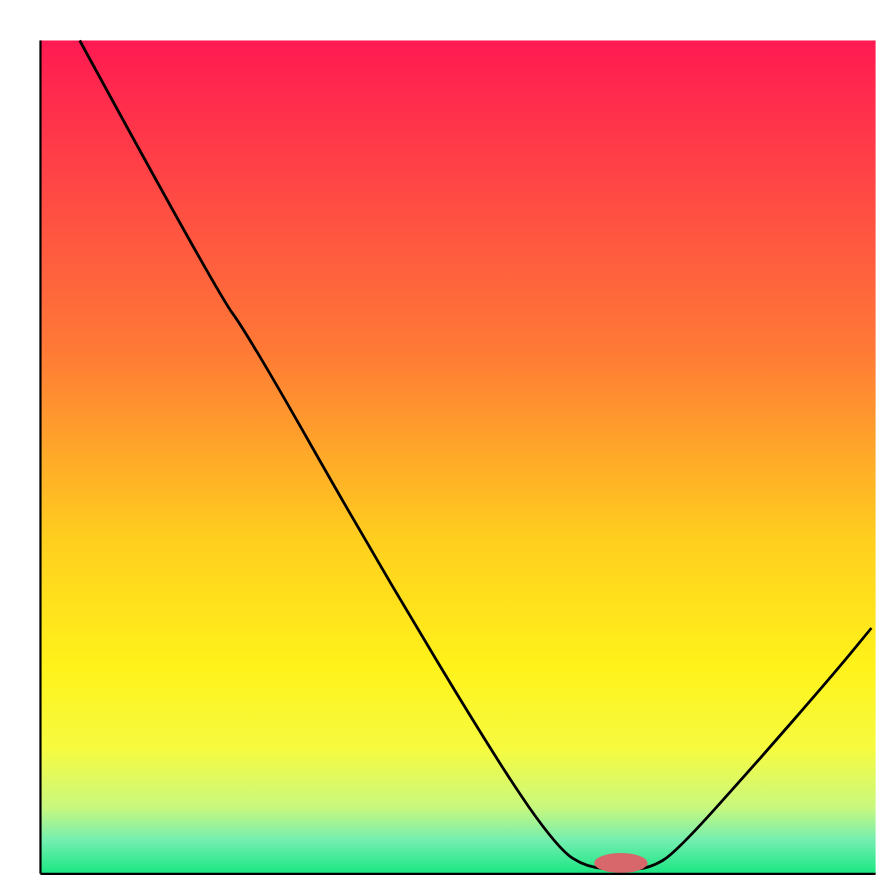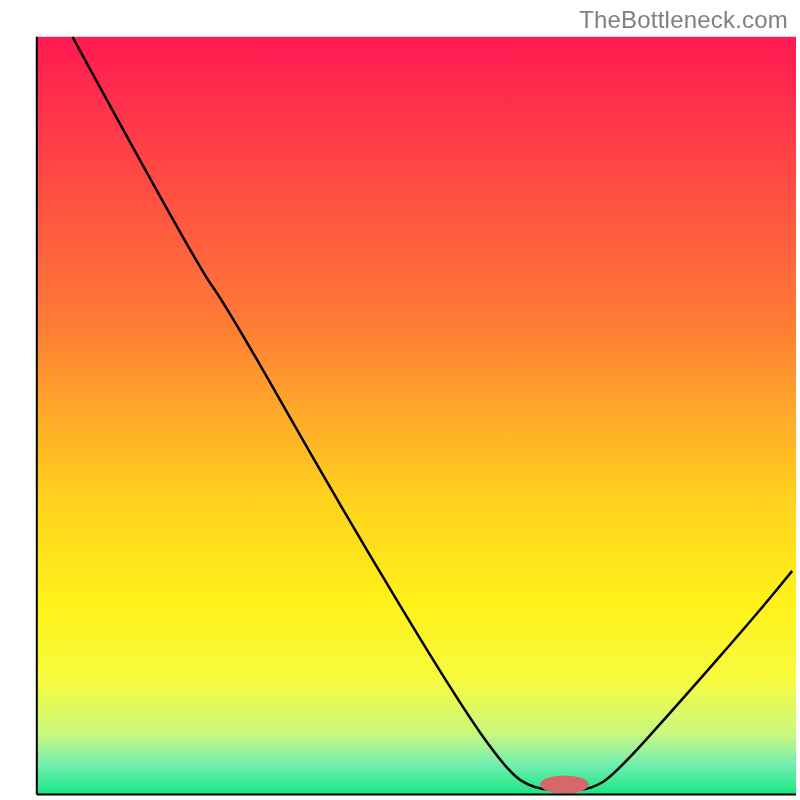--- a/index.html
+++ b/index.html
@@ -25,21 +25,20 @@
     z-index: 10;
   }
   svg {
     display: block;
   }
 </style>
 </head>
 <body>
 
 <div class="chart-container">
-  <div class="watermark">TheBottleneck.com</div>
   <svg id="chart-svg" width="800" height="800" viewBox="0 0 800 800">
     <defs>
       <linearGradient id="bg-grad" x1="0" y1="0" x2="0" y2="1">
           <stop offset="0%" stop-color="#ff1a52"></stop>
           <stop offset="37%" stop-color="#ff7936"></stop>
           <stop offset="60%" stop-color="#ffcf1e"></stop>
           <stop offset="75%" stop-color="#fff21a"></stop>
           <stop offset="85%" stop-color="#f6fb40"></stop>
           <stop offset="92%" stop-color="#c9f87e"></stop>
           <stop offset="96%" stop-color="#73eeb0"></stop>

